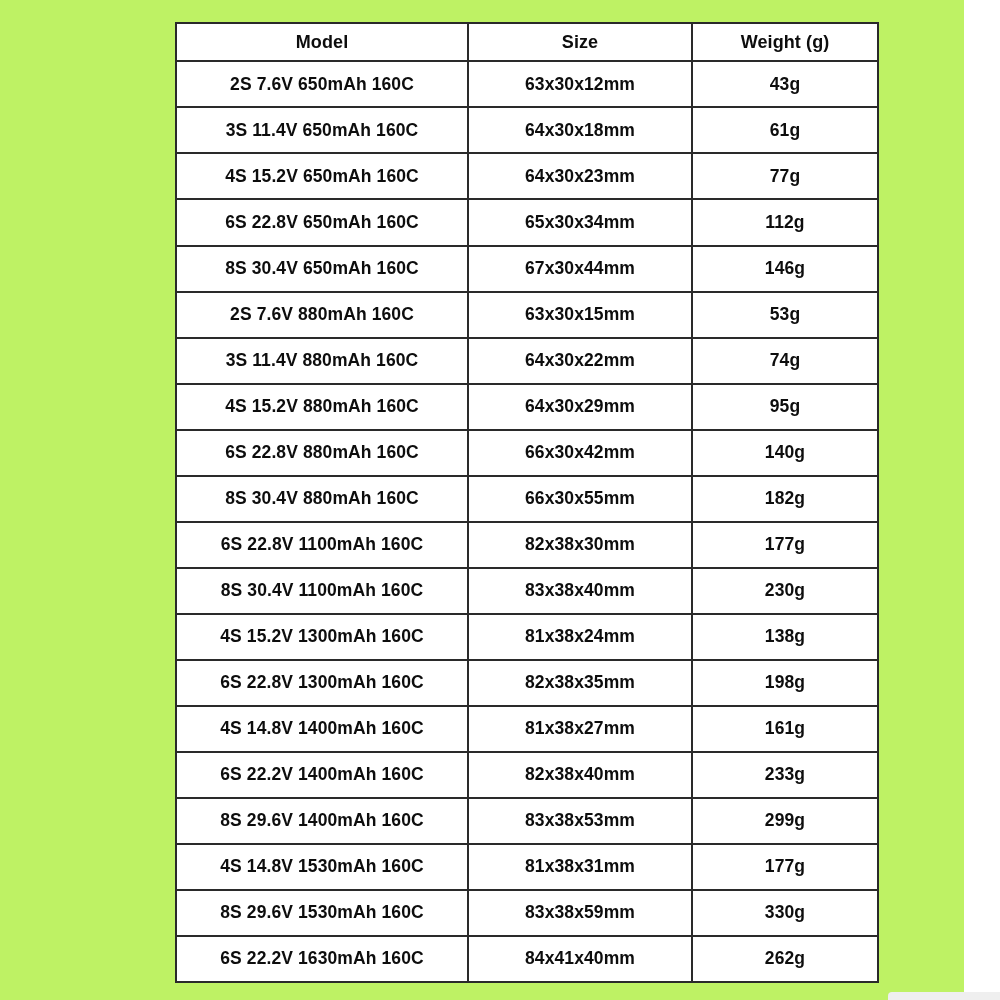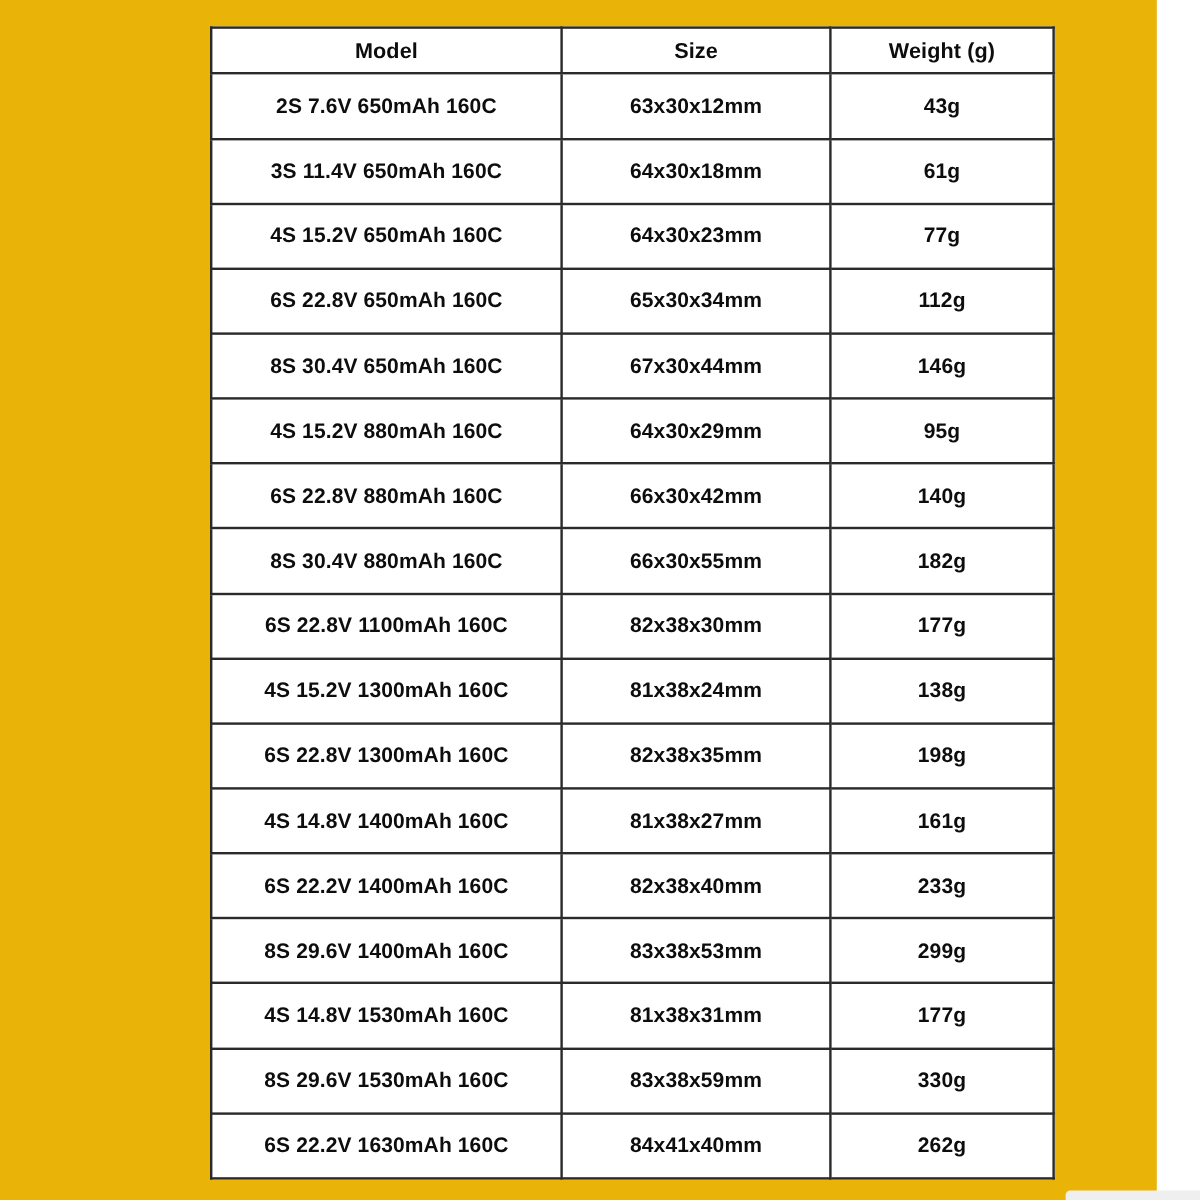--- a/index.html
+++ b/index.html
@@ -7,21 +7,21 @@
     width: 1000px;
     height: 1000px;
     background: #ffffff;
     font-family: "Liberation Sans", sans-serif;
     overflow: hidden;
   }
   .page {
     position: relative;
     width: 964px;
     height: 1000px;
-    background: #eab308;
+    background: #bef264;
   }
   table.spec-table {
     position: absolute;
     left: 175px;
     top: 22px;
     width: 702px;
     height: 961px;
     border-collapse: collapse;
     table-layout: fixed;
     background: #ffffff;
@@ -93,38 +93,53 @@
           <td>6S 22.8V 650mAh 160C</td>
           <td>65x30x34mm</td>
           <td>112g</td>
         </tr>
         <tr>
           <td>8S 30.4V 650mAh 160C</td>
           <td>67x30x44mm</td>
           <td>146g</td>
         </tr>
         <tr>
+          <td>2S 7.6V 880mAh 160C</td>
+          <td>63x30x15mm</td>
+          <td>53g</td>
+        </tr>
+        <tr>
+          <td>3S 11.4V 880mAh 160C</td>
+          <td>64x30x22mm</td>
+          <td>74g</td>
+        </tr>
+        <tr>
           <td>4S 15.2V 880mAh 160C</td>
           <td>64x30x29mm</td>
           <td>95g</td>
         </tr>
         <tr>
           <td>6S 22.8V 880mAh 160C</td>
           <td>66x30x42mm</td>
           <td>140g</td>
         </tr>
         <tr>
           <td>8S 30.4V 880mAh 160C</td>
           <td>66x30x55mm</td>
           <td>182g</td>
         </tr>
         <tr>
           <td>6S 22.8V 1100mAh 160C</td>
           <td>82x38x30mm</td>
           <td>177g</td>
+        </tr>
+        <tr>
+          <td>8S 30.4V 1100mAh 160C</td>
+          <td>83x38x40mm</td>
+          <td>230g</td>
         </tr>
         <tr>
           <td>4S 15.2V 1300mAh 160C</td>
           <td>81x38x24mm</td>
           <td>138g</td>
         </tr>
         <tr>
           <td>6S 22.8V 1300mAh 160C</td>
           <td>82x38x35mm</td>
           <td>198g</td>

